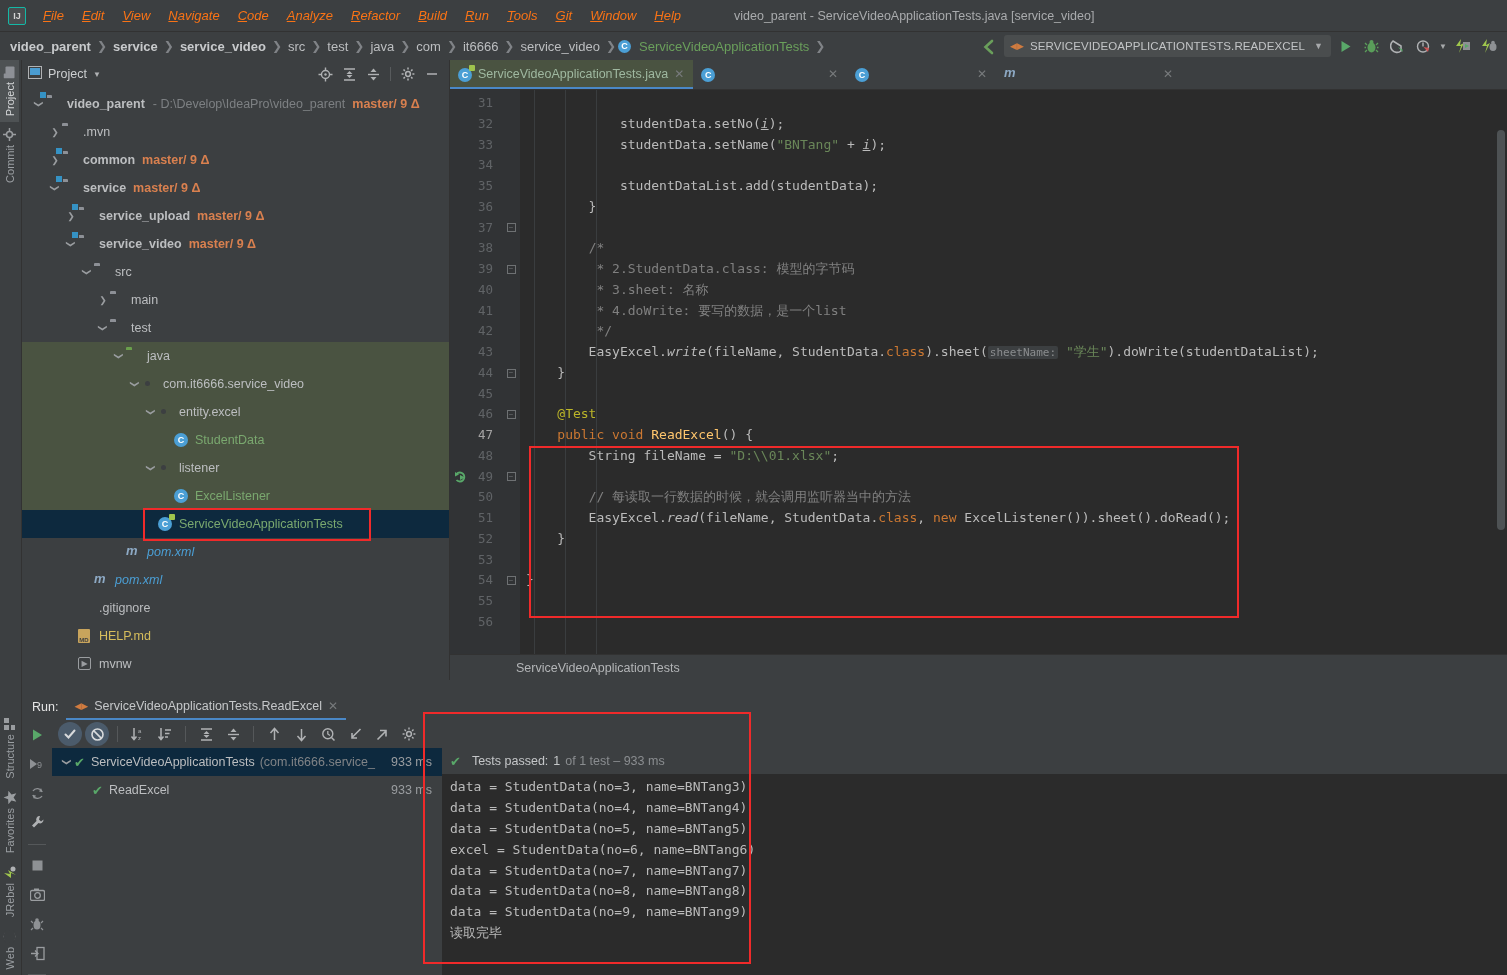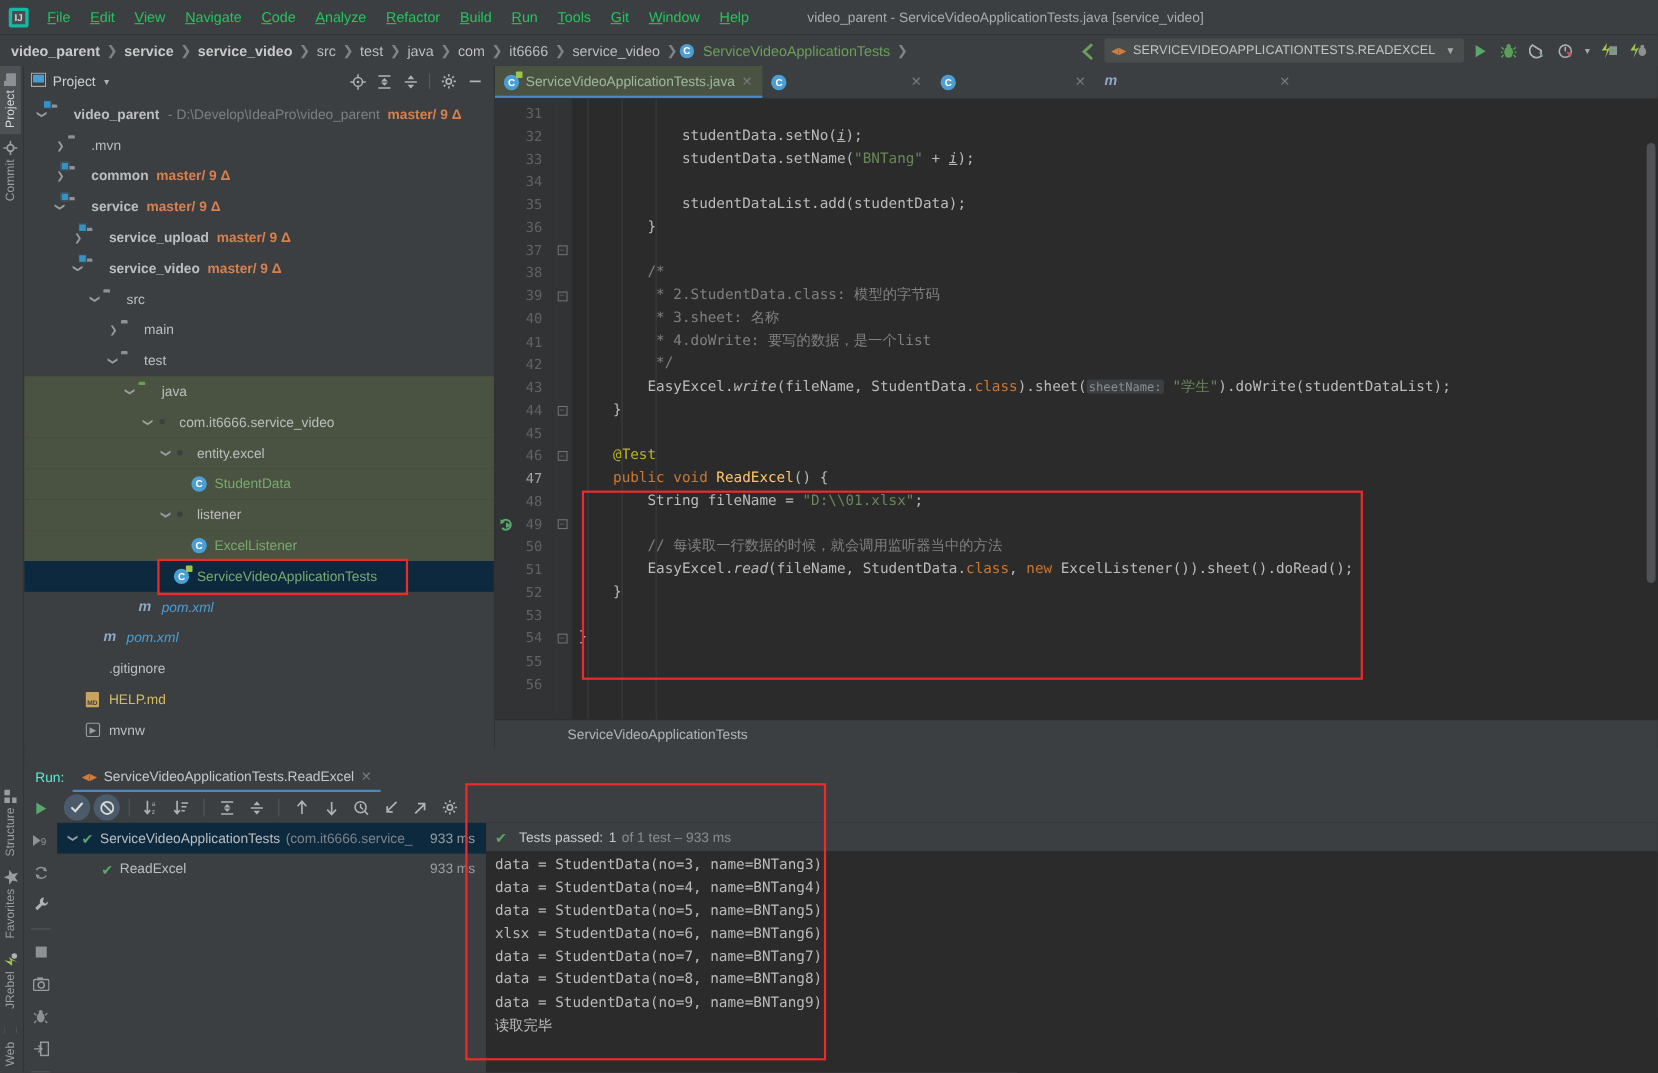--- a/index.html
+++ b/index.html
@@ -11,26 +11,26 @@
     -webkit-font-smoothing:antialiased;
   }
   .app{ position:relative; width:1507px; height:975px; }
 
   
   .menubar{
     height:32px; background:#3c3f41; display:flex; align-items:center;
     padding-left:4px; font-size:13px; border-bottom:1px solid #323232;
   }
   .ij-logo{
-    width:18px;height:18px;margin:0 8px 0 4px;border:3px solid #14b8a6;
+    width:18px;height:18px;margin:0 8px 0 4px;border:1px solid #14b8a6;
     border-radius:2px;display:flex;align-items:center;justify-content:center;
     font-size:9px;font-weight:bold;color:#d4d4d4;background:#4a4d4f;text-align:center;
   }
   .menu-item{
-    padding:4px 9px; color:#22c55e; cursor:default; white-space:nowrap;
+    padding:4px 9px; color:#f97316; cursor:default; white-space:nowrap;font-style:italic;
   }
   .menu-item u{ text-decoration:underline; }
   .win-title{
     margin-left:44px; color:#a9abad; font-size:12.5px;
   }
 
   
   .navbar{
     height:28px; background:#3c3f41; display:flex; align-items:center;
     font-size:13px; padding-left:6px; position:relative;
@@ -184,21 +184,21 @@
     font-size:12.5px; color:#b3b5b7; padding-left:66px; flex:0 0 auto;
     border-top:1px solid #323232;
   }
 
   
   .run-panel{
     position:absolute; left:22px; top:694px; right:0; bottom:0; background:#3c3f41;
     display:flex; flex-direction:column;
   }
   .run-head{ height:26px; display:flex; align-items:center; font-size:12.5px; flex:0 0 auto; }
-  .run-label{ color:#5eead4; padding:0 8px 0 10px; }
+  .run-label{ color:#e5e5e5; padding:0 8px 0 10px; }
   .run-tab{
     display:flex;align-items:center;gap:6px;padding:0 8px;height:26px;
     border-bottom:2px solid #4a88c7; color:#c5c7c9;
   }
   .run-tab .tclose{ color:#777a7c; font-size:12px; }
   .run-body{ flex:1; display:flex; min-height:0; }
   .run-gutter{
     width:30px; background:#3c3f41; display:flex; flex-direction:column;
     align-items:center; padding-top:6px; gap:12px; flex:0 0 30px;
   }
@@ -916,21 +916,21 @@
             <div class="console-status">
               <span class="tick">✔</span>
               <span class="cs-pass">Tests passed:</span>
               <span class="cs-num">1</span>
               <span class="cs-dim">of 1 test – 933 ms</span>
             </div>
             <div class="console-out" id="console-out">
                 <div class="col">data = StudentData(no=3, name=BNTang3)</div>
                 <div class="col">data = StudentData(no=4, name=BNTang4)</div>
                 <div class="col">data = StudentData(no=5, name=BNTang5)</div>
-                <div class="col">xlsx = StudentData(no=6, name=BNTang6)</div>
+                <div class="col">excel = StudentData(no=6, name=BNTang6)</div>
                 <div class="col">data = StudentData(no=7, name=BNTang7)</div>
                 <div class="col">data = StudentData(no=8, name=BNTang8)</div>
                 <div class="col">data = StudentData(no=9, name=BNTang9)</div>
                 <div class="col">读取完毕</div>
               </div>
           </div>
         </div>
       </div>
     </div>
   </div>

